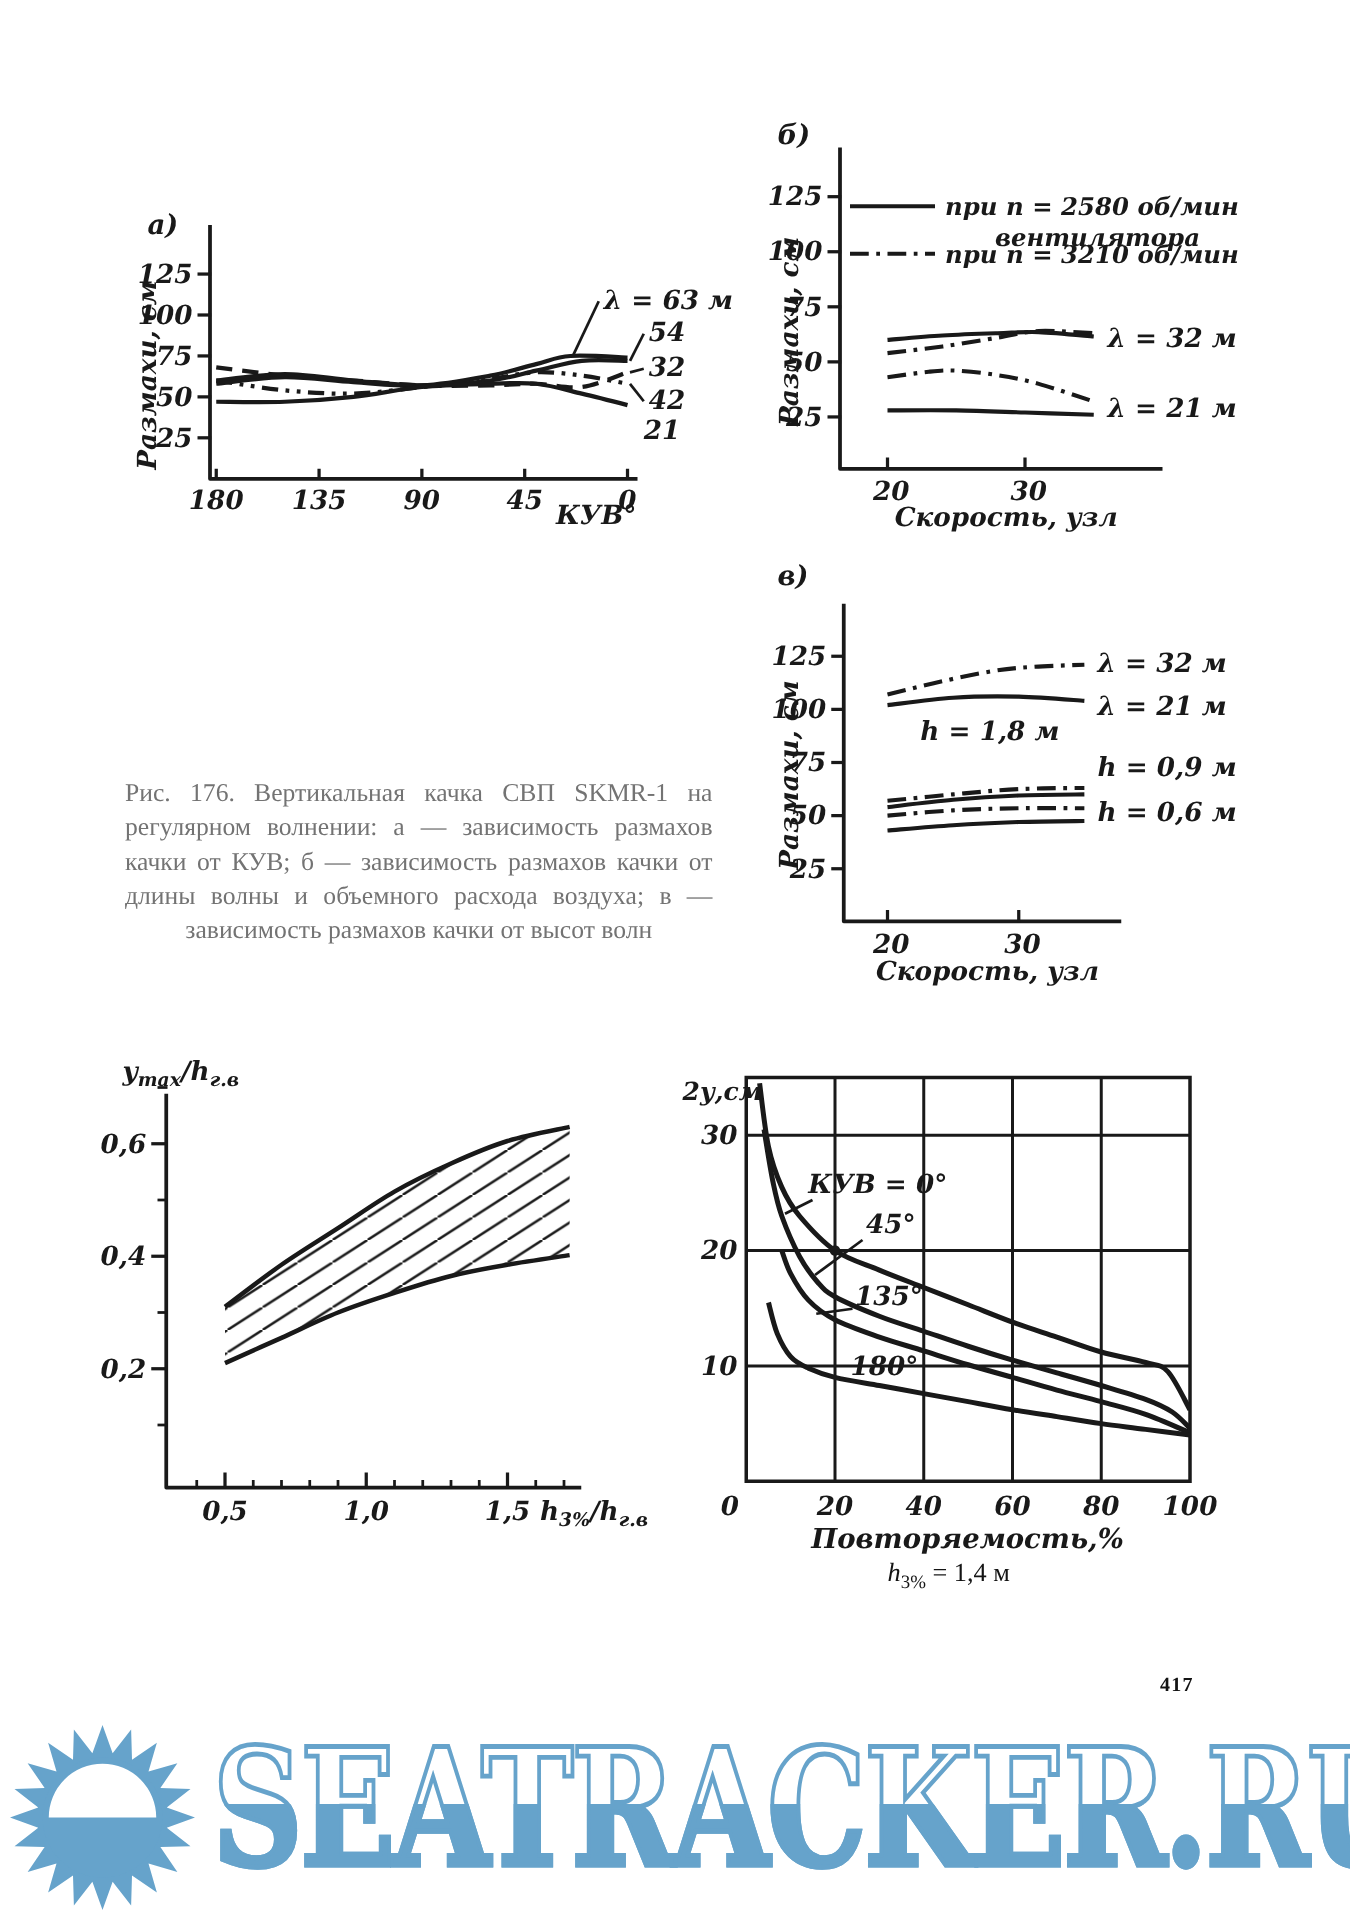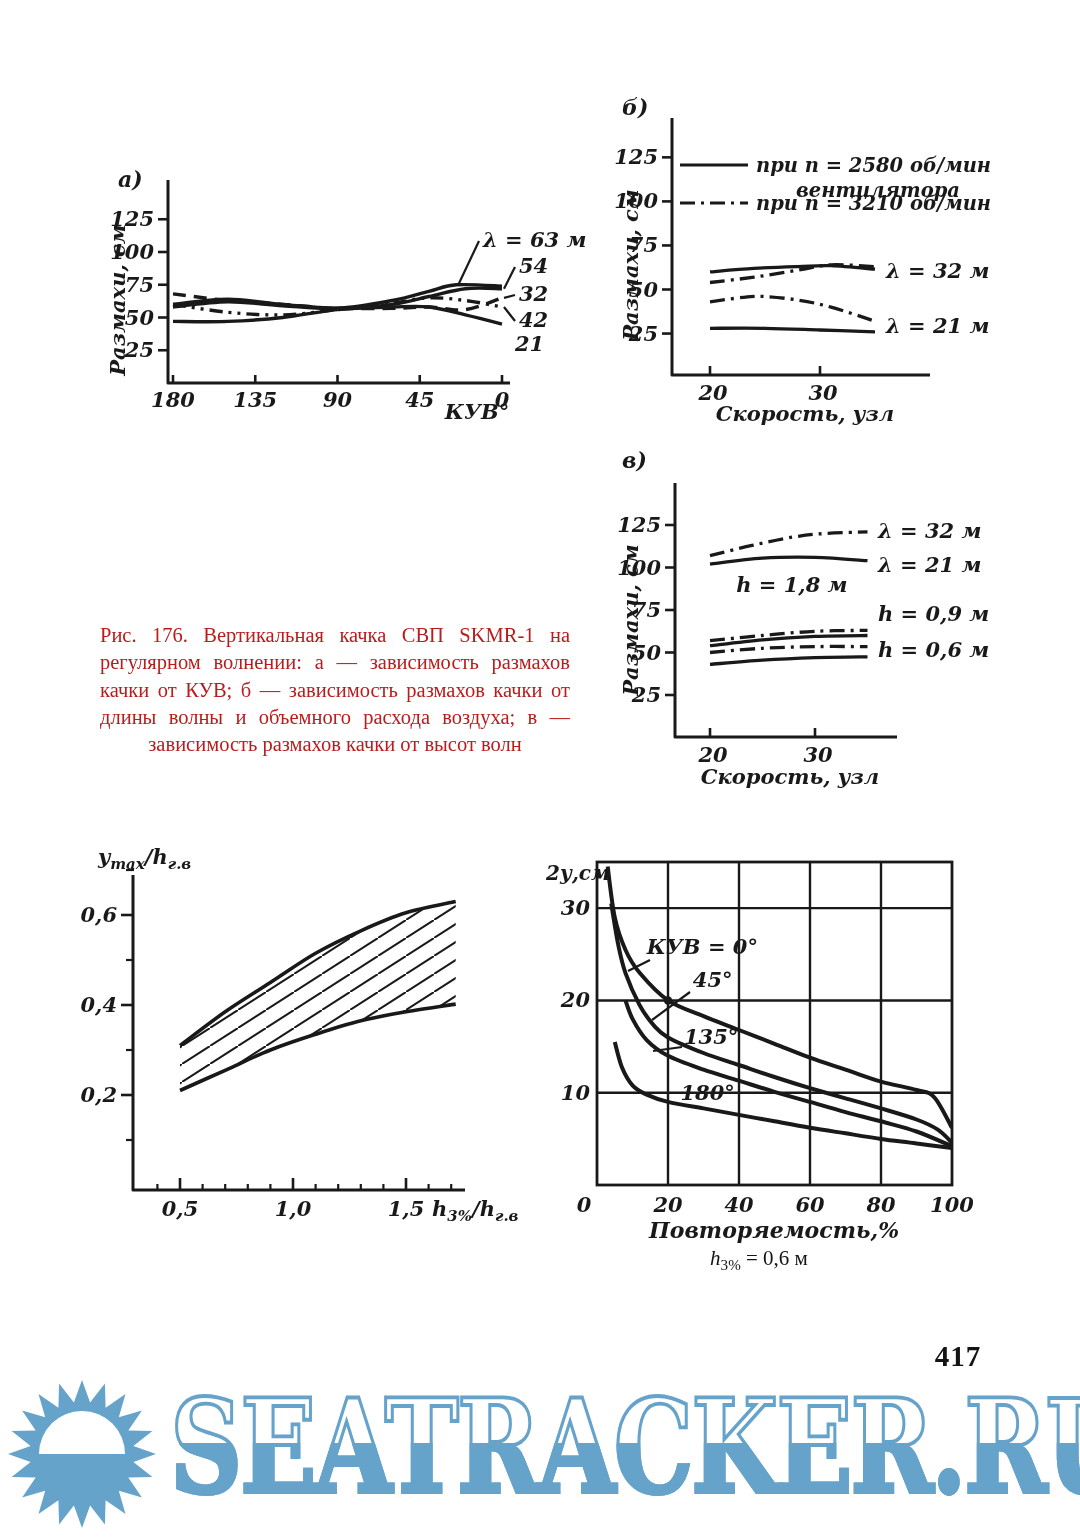--- a/index.html
+++ b/index.html
@@ -5,30 +5,30 @@
   html,body{margin:0;padding:0;background:#ffffff;}
   #page{position:relative;width:1080px;height:1539px;background:#ffffff;overflow:hidden;
         font-family:"Liberation Serif","DejaVu Serif",serif;color:#141414;}
   svg{position:absolute;overflow:visible;}
   #chart-a{left:95px;top:155px;width:470px;height:300px;}
   #chart-b{left:600px;top:90px;width:480px;height:350px;}
   #chart-v{left:600px;top:440px;width:480px;height:365px;}
   #chart-177{left:70px;top:830px;width:500px;height:402px;}
   #chart-178{left:540px;top:840px;width:540px;height:405px;}
   .caption{position:absolute;margin:0;font-size:20.5px;line-height:1.33;
-           text-align:justify;text-align-last:center;color:#b91c1c;}
+           text-align:justify;text-align-last:center;color:#737373;}
   #cap176{left:100px;top:622px;width:470px;}
   #cap177{left:101px;top:1243px;width:422px;}
   #cap178wrap{position:absolute;left:552px;top:1243px;width:414px;}
   #cap178wrap .cap-main{position:static;text-align:justify;text-align-last:justify;width:auto;}
   .formula{text-align:center;font-size:21px;margin-top:3px;}
   .formula .base{font-style:italic;}
   .formula sub{font-size:0.72em;}
-  #pagenum{position:absolute;left:928px;top:1340px;width:60px;font-size:29px;
-           font-weight:bold;letter-spacing:1px;text-align:center;}
+  #pagenum{position:absolute;left:928px;top:1340px;width:60px;font-size:16px;
+           font-weight:bold;letter-spacing:1px;}
   #watermark{position:absolute;left:0;top:1374px;width:1080px;height:160px;
              display:flex;align-items:center;}
   #sun{position:static;width:152px;height:152px;flex:0 0 152px;margin-left:6px;}
   #wmtext{font-family:"DejaVu Serif",serif;font-weight:bold;font-size:100px;
           letter-spacing:-2px;white-space:nowrap;display:inline-block;
           transform:scaleY(1.30);transform-origin:50% 72%;margin-left:12px;
           color:transparent;}
 </style>
 </head>
 <body>
@@ -216,21 +216,21 @@
       <text x="143.975" y="203.8116" fill="#191919" font-family="DejaVu Serif, Liberation Serif, serif" font-size="21" font-style="italic" font-weight="bold" text-anchor="start">135°</text>
       <text x="140.425" y="260.1024" fill="#191919" font-family="DejaVu Serif, Liberation Serif, serif" font-size="21" font-style="italic" font-weight="bold" text-anchor="start">180°</text>
       <line x1="110" y1="120" x2="88" y2="131" stroke="#191919" stroke-width="2.2"></line>
       <line x1="150" y1="152" x2="112" y2="180" stroke="#191919" stroke-width="2.2"></line>
       <line x1="142" y1="207" x2="113" y2="211" stroke="#191919" stroke-width="2.2"></line>
     </svg>
 
 
   <div id="cap178wrap">
     <div class="formula">
-      <span class="base">h</span><sub>3%</sub><span> = 0,6 м</span>
+      <span class="base">h</span><sub>3%</sub><span> = 1,4 м</span>
     </div>
   </div>
 
   <div id="pagenum">417</div>
 
   <div id="watermark">
     <svg id="sun" viewBox="0 0 152 152">
         <polygon points="76.0,2.0 84.1,24.6 98.9,5.6 99.6,29.7 119.5,16.1 112.8,39.2 135.9,32.5 122.3,52.4 146.4,53.1 127.4,67.9 150.0,76.0 127.4,84.1 146.4,98.9 122.3,99.6 135.9,119.5 112.8,112.8 119.5,135.9 99.6,122.3 98.9,146.4 84.1,127.4 76.0,150.0 67.9,127.4 53.1,146.4 52.4,122.3 32.5,135.9 39.2,112.8 16.1,119.5 29.7,99.6 5.6,98.9 24.6,84.1 2.0,76.0 24.6,67.9 5.6,53.1 29.7,52.4 16.1,32.5 39.2,39.2 32.5,16.1 52.4,29.7 53.1,5.6 67.9,24.6" fill="#66a3cb"></polygon>
         <circle cx="76" cy="76" r="48" fill="#66a3cb"></circle>
         <path d="M33 76 A43 43 0 0 1 119 76 Z" fill="#ffffff"></path>

